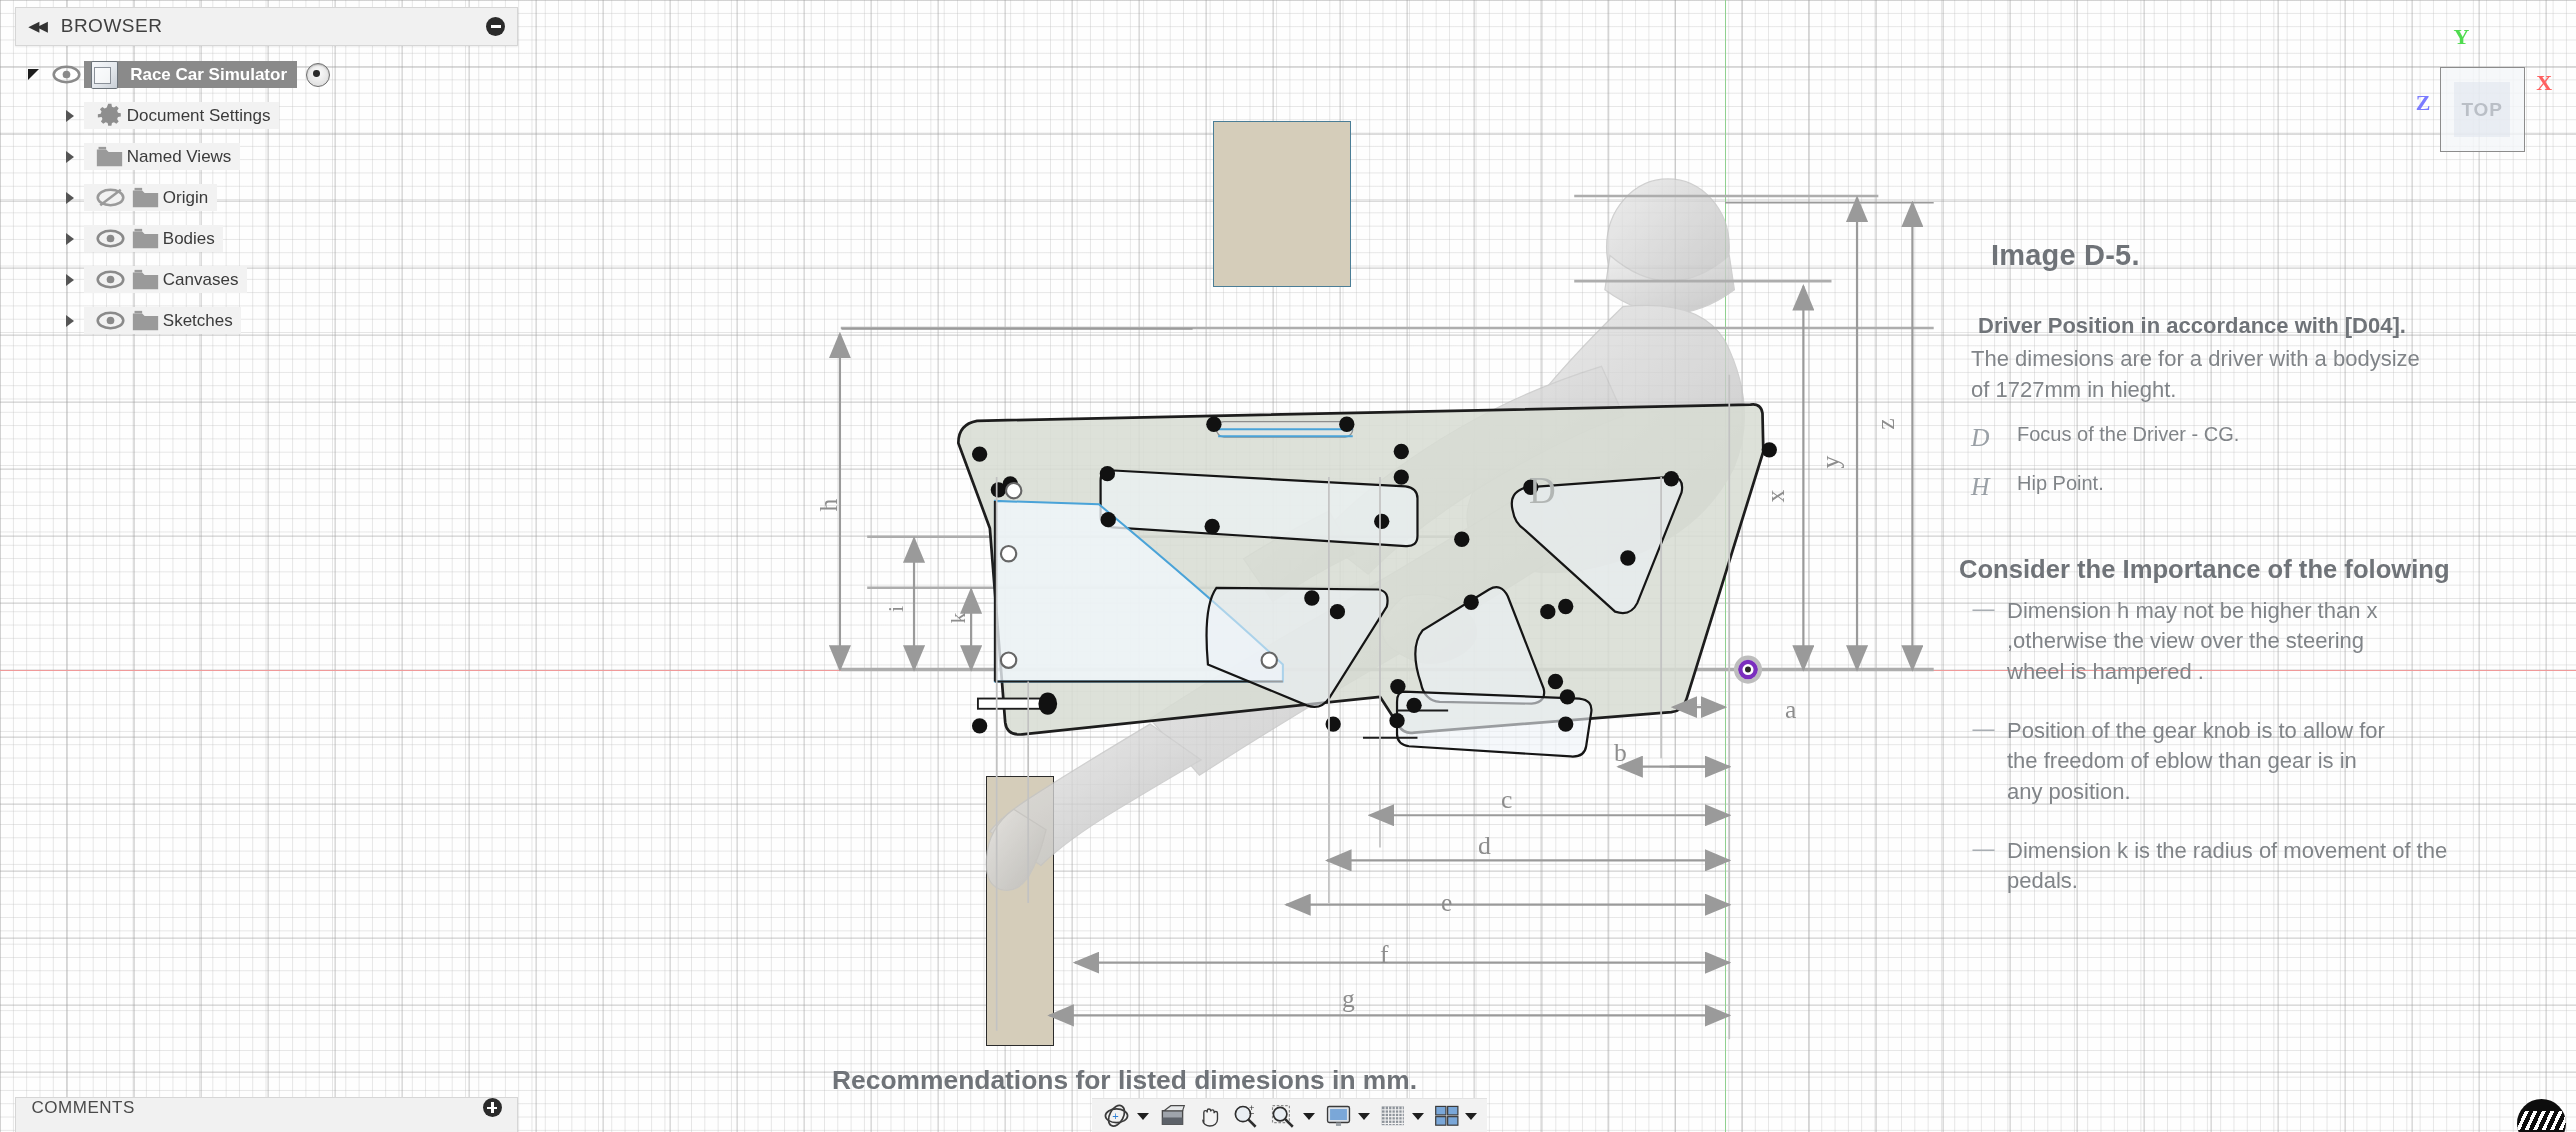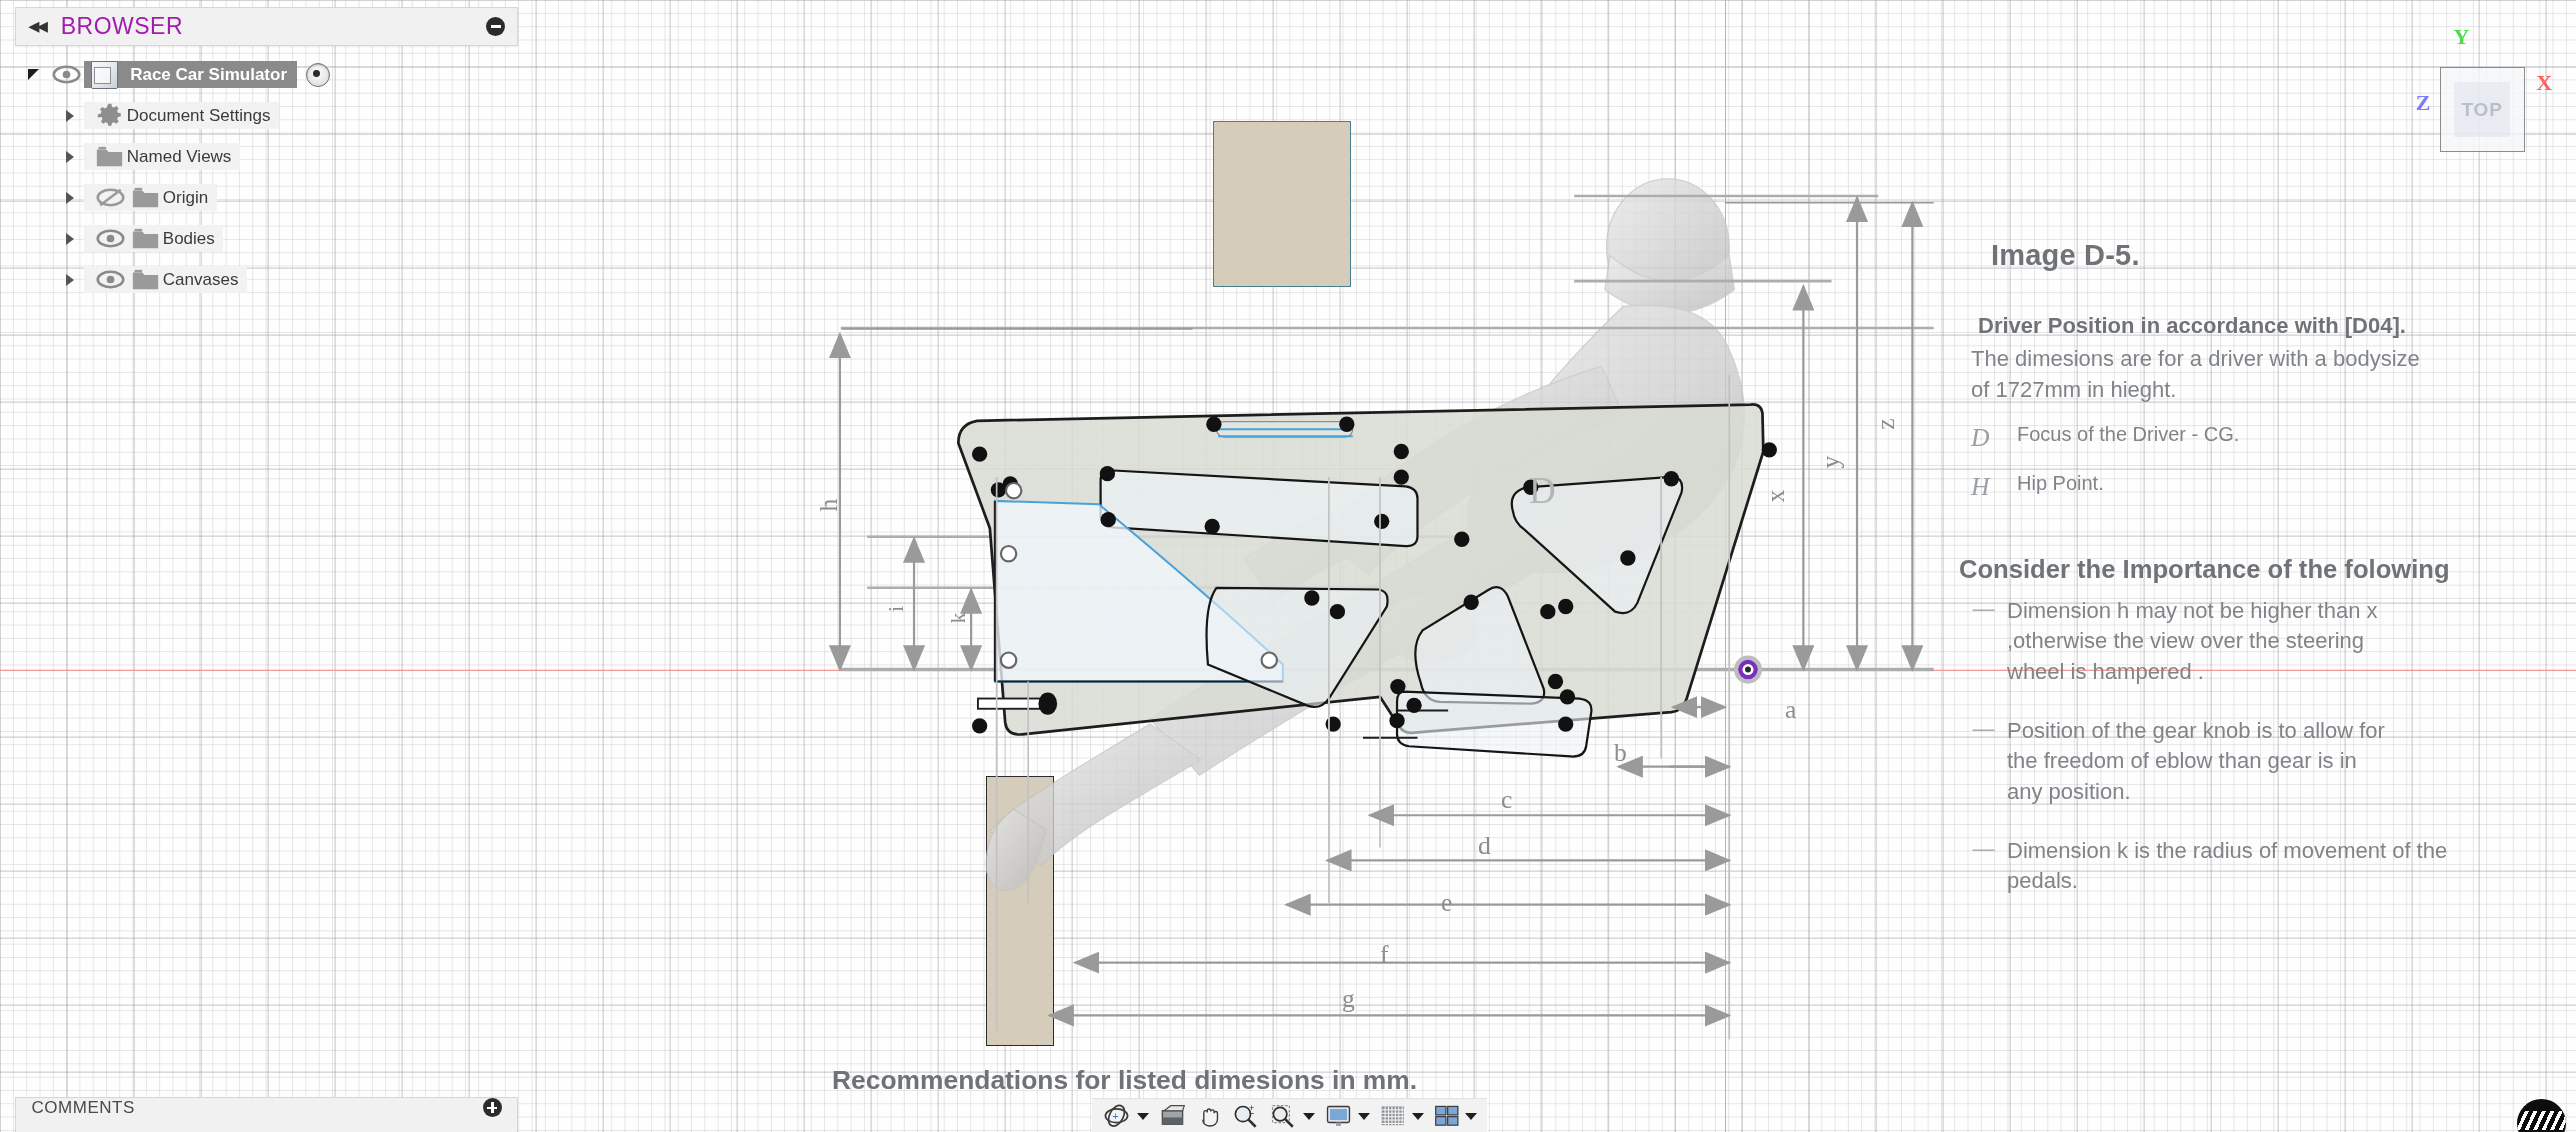--- a/index.html
+++ b/index.html
@@ -38,21 +38,21 @@
     z-index:40;
   }
   .panel-header{
     height:39px;background:#f1f1f1;border:0.9px solid #d6d6d6;
     display:flex;align-items:center;padding:0 12px;box-sizing:border-box;
     box-shadow:0 0.9px 1.7px rgba(0,0,0,.07);
   }
   .panel-header .collapse{
     font-size:14.5px;color:#333;letter-spacing:-2.6px;margin-right:15.3px;line-height:1;
   }
-  .panel-title{font-size:23px;color:#a21caf;letter-spacing:0.5px;flex:1;}
+  .panel-title{font-size:19px;color:#404040;letter-spacing:0.5px;flex:1;}
   .hdr-btn{
     width:19px;height:19px;border-radius:50%;background:#2b2b2b;position:relative;
   }
   .hdr-btn::before{
     content:"";position:absolute;left:4.3px;top:8.5px;width:10.2px;height:2.6px;background:#fff;
   }
 
   .tree{margin-top:8.5px;}
   .tree-row{
     display:flex;align-items:center;height:41px;padding-left:4px;position:relative;
@@ -531,20 +531,39 @@
         <span class="node-icon">
           <svg width="27" height="22" viewBox="0 0 32 26" fill="#9a9a9a">
             <path d="M1 4h11l3 3h16v17H1z"></path>
               <rect x="3" y="1" width="9" height="3"></rect>
           </svg>
         </span>
         <span class="node-label">Canvases</span>
       </span>
     </div>
 
+    <div class="tree-row">
+      <span class="row-indent"></span>
+      <span class="twisty closed"></span>
+      <span class="row-inner">
+        <span class="eye">
+          <svg width="29" height="19" viewBox="0 0 34 22">
+            <ellipse cx="17" cy="11" rx="15" ry="9" fill="none" stroke="#8a8a8a" stroke-width="3"></ellipse>
+            <circle cx="17" cy="11" r="4.5" fill="#8a8a8a"></circle>
+          </svg>
+        </span>
+        <span class="node-icon">
+          <svg width="27" height="22" viewBox="0 0 32 26" fill="#9a9a9a">
+            <path d="M1 4h11l3 3h16v17H1z"></path>
+              <rect x="3" y="1" width="9" height="3"></rect>
+          </svg>
+        </span>
+        <span class="node-label">Sketches</span>
+      </span>
+    </div>
 
   </div>
 </div>
 
 <div id="comments">
   <span class="panel-title">COMMENTS</span>
   <span style="width:19px;height:19px;border-radius:50%;background:#2b2b2b;position:relative;display:inline-block;">
     <span style="position:absolute;left:4.3px;top:8.5px;width:10.2px;height:2.6px;background:#fff;"></span>
     <span style="position:absolute;left:8px;top:4.3px;width:2.6px;height:11px;background:#fff;"></span>
   </span>

